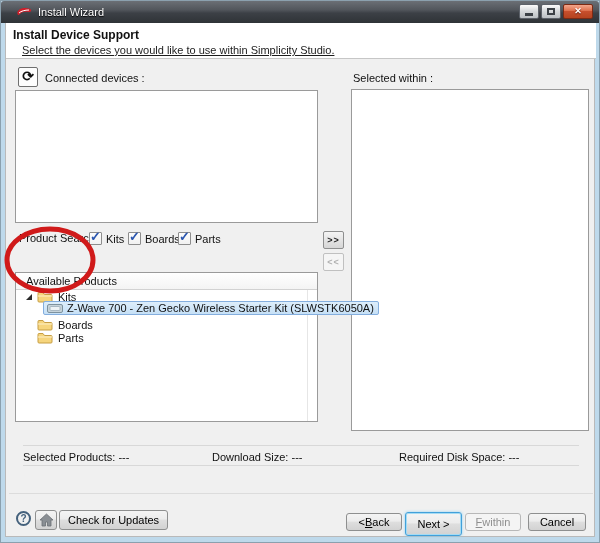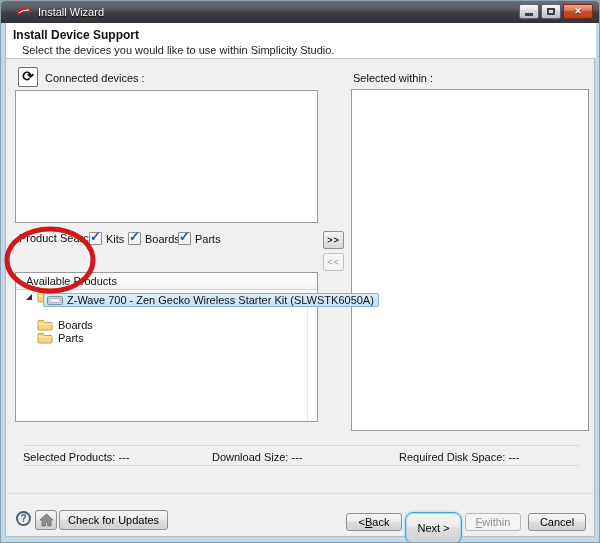--- a/index.html
+++ b/index.html
@@ -27,21 +27,21 @@
   .wbtn.close span { color:#fff; font-size:9px; font-weight:bold; line-height:1;
     text-shadow:0 1px 1px #5c1509; }
 
   
   .client { position:absolute; top:22px; left:4px; right:4px; bottom:5px;
     background:#f0f0f0; border:1px solid #b9b9b9; }
 
   .header-band { position:absolute; top:22px; left:5px; width:590px; height:36px;
     background:#ffffff; border-bottom:1px solid #c6c6c6; }
   .header-title { position:absolute; left:7px; top:5px; font-weight:bold; font-size:12px; }
-  .header-sub { position:absolute; left:16px; top:21px; color:#1c1c1c; }
+  .header-sub { position:absolute; left:16px; top:21px; color:#1c1c1c;text-decoration:underline; }
 
   .lbl { position:absolute; white-space:nowrap; }
 
   .listbox { position:absolute; background:#ffffff; border:1px solid #9a9a9a; }
 
   
   .icon-btn { position:absolute; width:20px; height:20px; background:#fdfdfd;
     border:1px solid #6f6f6f; border-radius:2px; display:flex;
     align-items:center; justify-content:center; }
   .refresh-glyph { font-size:14px; font-weight:bold; color:#111; line-height:1; margin-top:-2px; }
@@ -176,21 +176,21 @@
 
     <div class="tree-row" style="top:17px;">
       <span class="twisty"></span>
       <svg class="folder-svg" style="margin-left:5px;" viewBox="0 0 16 12">
         <path d="M1 2.5 a1 1 0 0 1 1-1 h4 l1.5 2 H14 a1 1 0 0 1 1 1 V10 a1 1 0 0 1 -1 1 H2 a1 1 0 0 1 -1 -1 Z" fill="#f6d57d" stroke="#c79e44" stroke-width="1"></path>
         <path d="M1 5 h14" stroke="#fdf0c8" stroke-width="1"></path>
       </svg>
       <span class="t-label">Kits</span>
     </div>
 
-    <div class="tree-row" style="top:20px;text-align:center;">
+    <div class="tree-row" style="top:28px;text-align:center;">
       <span class="sel-item">
         <svg class="kit-svg" viewBox="0 0 16 9">
           <rect x="0.5" y="0.5" width="15" height="8" rx="1.5" fill="#c6d3da" stroke="#7e929e"></rect>
           <rect x="3" y="2.5" width="10" height="4" rx="1" fill="#eef3f6" stroke="#9aacb6" stroke-width="0.8"></rect>
         </svg>
         <span class="t-label">Z-Wave 700 - Zen Gecko Wireless Starter Kit (SLWSTK6050A)</span>
       </span>
     </div>
 
     <div class="tree-row" style="top:45px;">
@@ -235,21 +235,21 @@
       <path d="M7.5 1 L1 7 h2 v6 h3.5 v-4 h2 v4 H12 V7 h2 Z" fill="#8a8f94" stroke="#6b7075" stroke-width="0.8"></path>
     </svg>
   </div>
   <div class="btn" style="left:58px; top:509px; height:20px; padding:0 8px;">Check for Updates</div>
 
   <div class="btn" style="left:345px; top:512px; width:56px; height:18px;">
     <span>&lt; </span>
       <span class="key-u">B</span>
       <span>ack</span>
   </div>
-  <div class="btn default" style="left:404px; top:511px; width:57px; height:32px;border-radius:8px;">Next &gt;</div>
+  <div class="btn default" style="left:404px; top:511px; width:57px; height:24px;">Next &gt;</div>
   <div class="btn disabled" style="left:464px; top:512px; width:56px; height:18px;">
     <span class="key-u">F</span>
       <span>within</span>
   </div>
   <div class="btn" style="left:527px; top:512px; width:58px; height:18px;">Cancel</div>
 
   <svg class="annotation" viewBox="0 0 96 70">
     <ellipse cx="47" cy="35" rx="43" ry="31" fill="none" stroke="#d01a1a" stroke-width="5"></ellipse>
   </svg>
 

